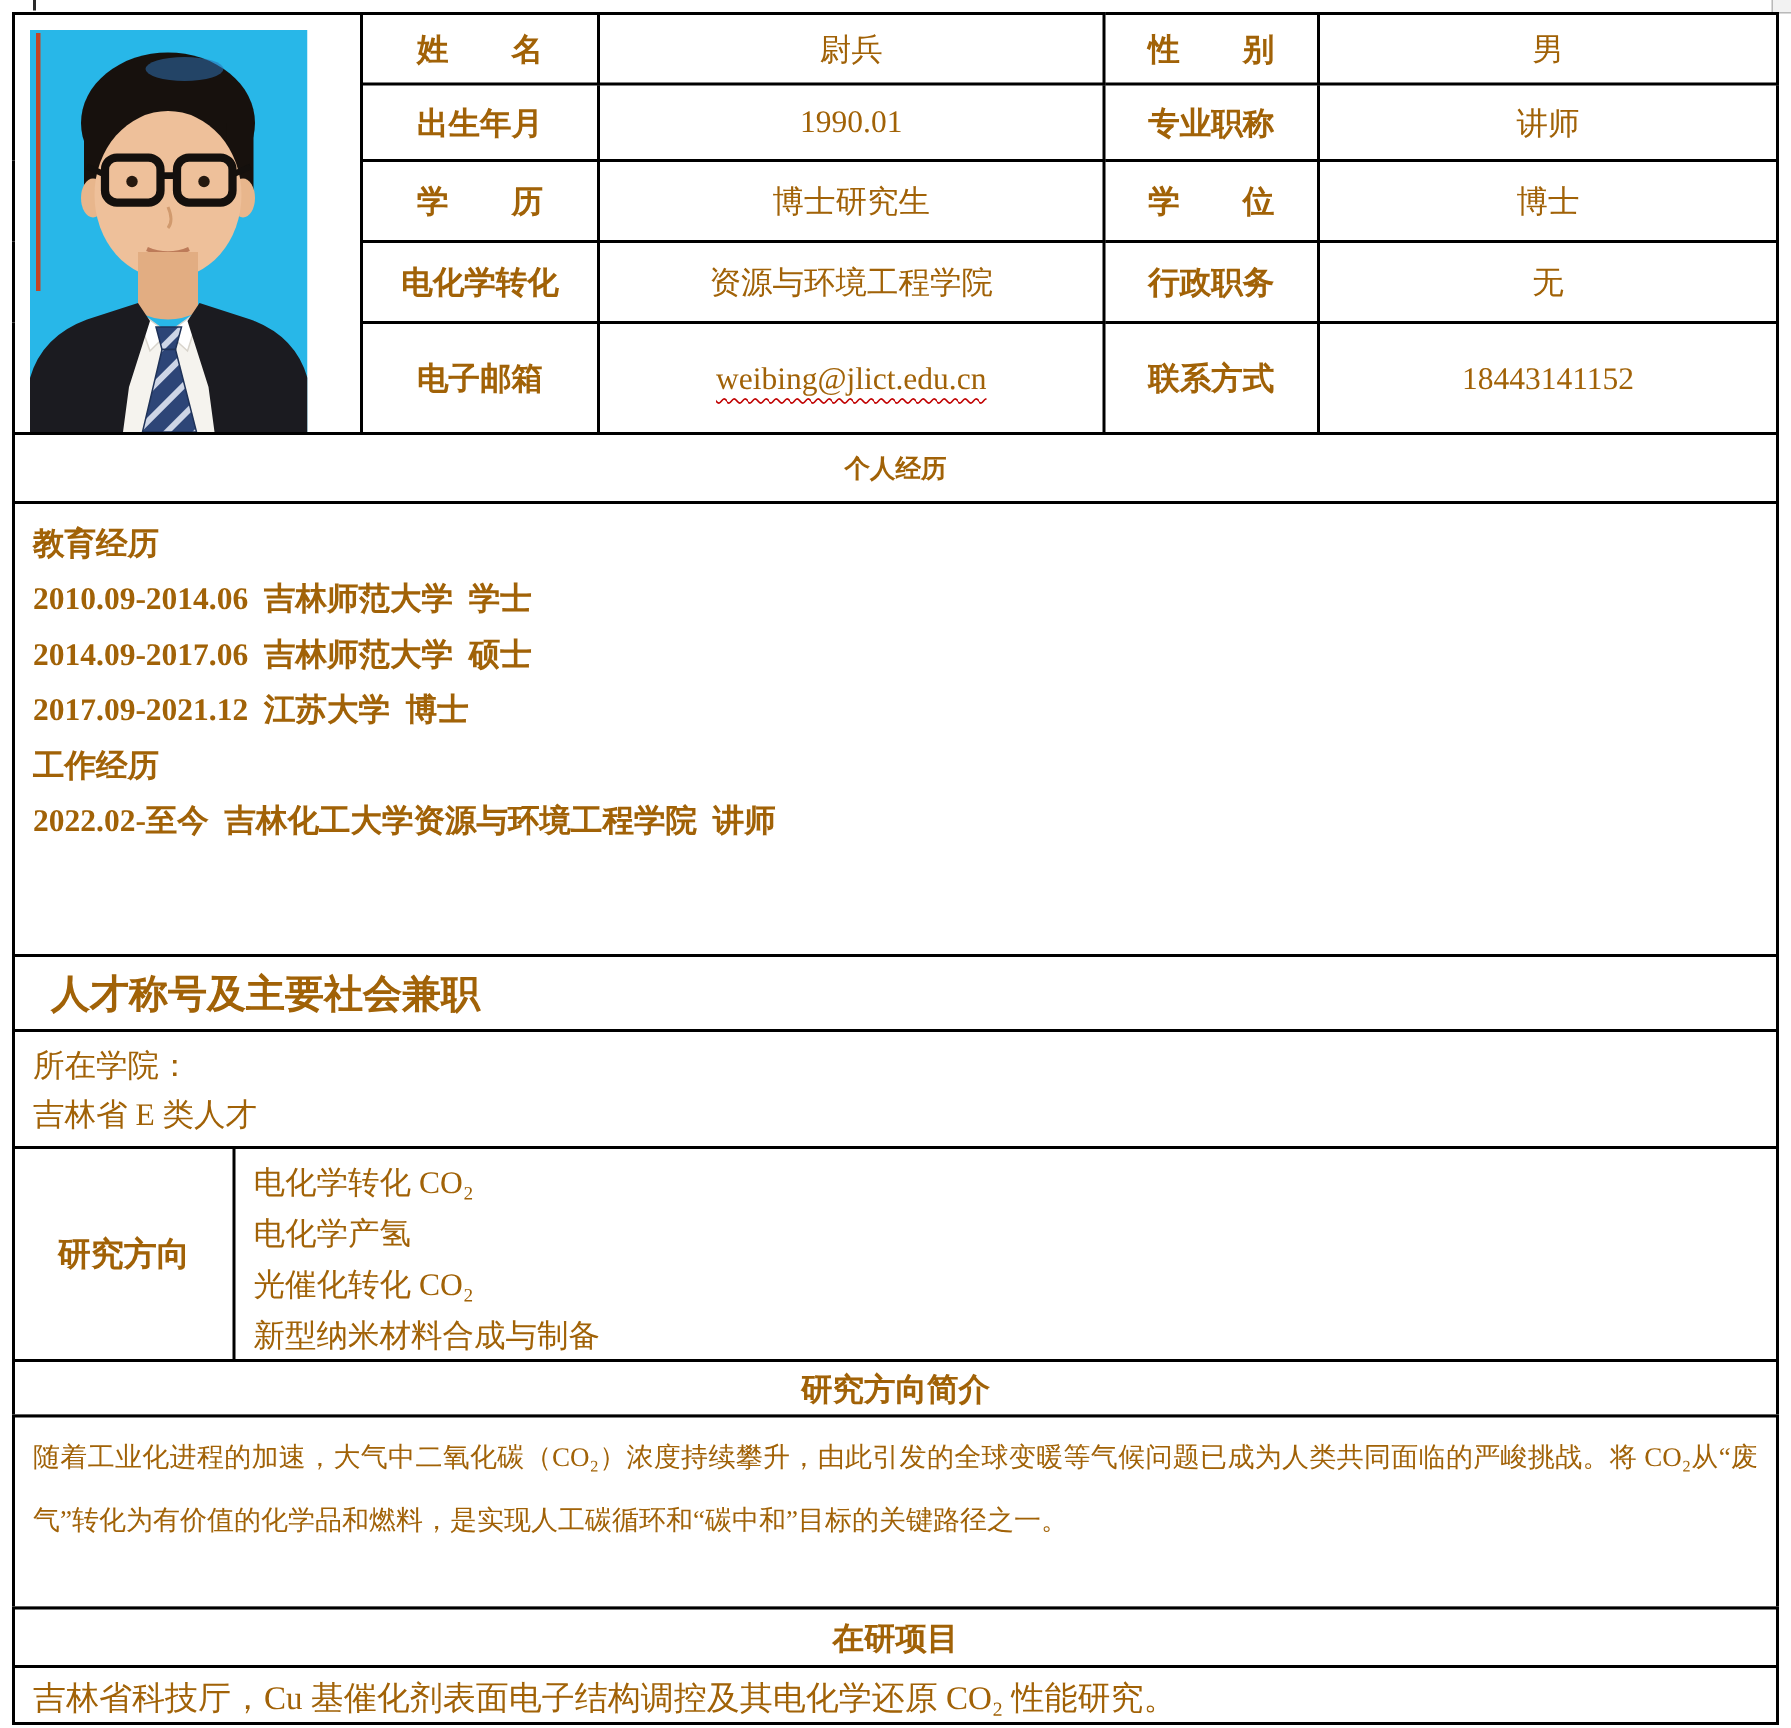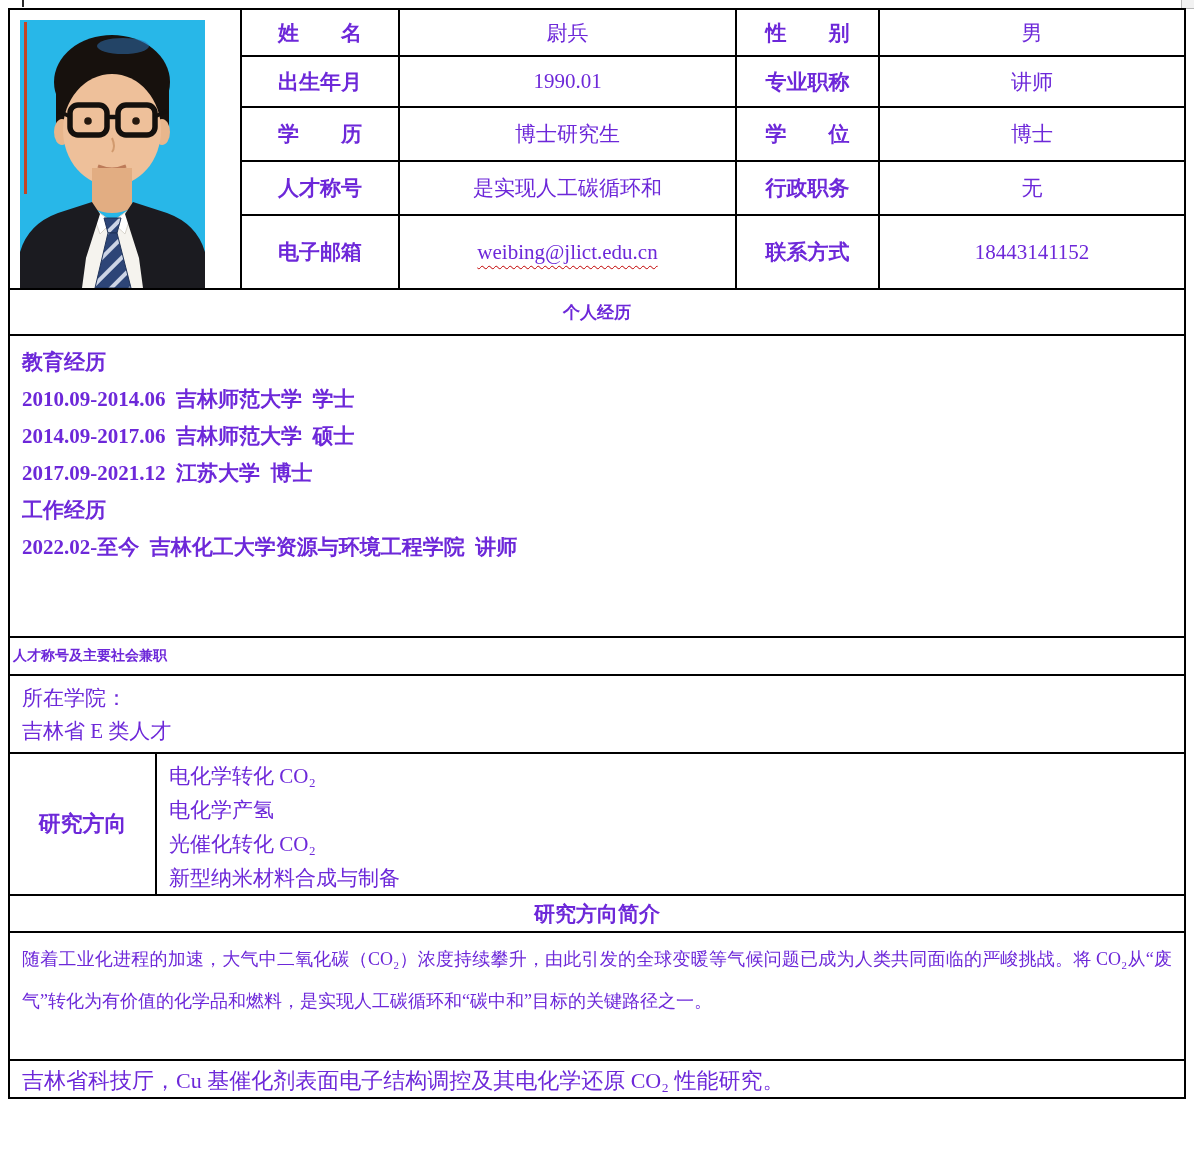--- a/index.html
+++ b/index.html
@@ -2,21 +2,21 @@
 <html><head>
 <meta charset="utf-8">
 <style>
   html,body{margin:0;padding:0;background:#ffffff;}
   .page{
     position:relative;
     width:1194px;height:1152px;
     background:#ffffff;
     overflow:hidden;
     font-family:"Liberation Serif","DejaVu Serif",serif;
-    color:#6d28d9;
+    color:#a16207;
   }
   .artifact-tick{position:absolute;left:22px;top:0;width:2px;height:7px;background:#2a2a2a;}
   .artifact-notch{position:absolute;left:1181px;top:0;width:13px;height:8px;border:1px solid #b9b9b9;border-top:none;background:#f2f2f2;}
   .sheet{position:absolute;left:8px;top:8px;width:1178px;}
   .sheet *{box-sizing:border-box;}
 
   
   table.info{border-collapse:collapse;table-layout:fixed;width:1178px;}
   table.info td{border:2px solid #000;padding:0;text-align:center;vertical-align:middle;overflow:hidden;}
   td.photo-cell{width:232px;vertical-align:top;}
@@ -33,22 +33,22 @@
     text-decoration-thickness:1px;
     text-underline-offset:6px;
   }
 
   
   .sec{border:2px solid #000;margin-top:-2px;width:1178px;background:#fff;}
   .sec-header{height:48px;display:flex;align-items:center;justify-content:center;
     font-weight:700;font-size:17px;}
   .exp-cell{height:304px;padding:8px 12px 16px 12px;}
   .exp-line{font-weight:700;font-size:21px;line-height:37px;white-space:pre-wrap;}
-  .talent-header{height:40px;display:flex;align-items:center;padding-left:3px;
-    font-weight:700;font-size:14px;}
+  .talent-header{height:52px;display:flex;align-items:center;padding-left:24px;
+    font-weight:700;font-size:26px;}
   .talent-cell{height:80px;padding:6px 12px 0 12px;}
   .talent-line{font-size:21px;line-height:33px;white-space:pre-wrap;}
   .research-row{height:144px;display:flex;}
   .research-label{width:147px;border-right:2px solid #000;display:flex;align-items:center;
     justify-content:center;font-weight:700;font-size:22px;}
   .research-items{flex:1;padding:5px 0 0 12px;}
   .research-item{font-size:21px;line-height:34px;white-space:pre-wrap;}
   .intro-cell{height:130px;padding:5px 12px 0 12px;}
   .intro-text{margin:0;font-size:18px;line-height:42px;text-align:justify;}
   .intro-header{height:39px;display:flex;align-items:center;justify-content:center;
@@ -129,22 +129,22 @@
         <td class="lbl2">专业职称</td>
         <td class="val2">讲师</td>
       </tr>
       <tr class="r3">
         <td class="lbl">学　　历</td>
         <td class="val">博士研究生</td>
         <td class="lbl2">学　　位</td>
         <td class="val2">博士</td>
       </tr>
       <tr class="r4">
-        <td class="lbl">人才称号</td>
-        <td class="val">是实现人工碳循环和</td>
+        <td class="lbl">电化学转化</td>
+        <td class="val">资源与环境工程学院</td>
         <td class="lbl2">行政职务</td>
         <td class="val2">无</td>
       </tr>
       <tr class="r5">
         <td class="lbl">电子邮箱</td>
         <td class="val"><span class="email">weibing@jlict.edu.cn</span></td>
         <td class="lbl2">联系方式</td>
         <td class="val2">18443141152</td>
       </tr>
     </tbody>
@@ -177,19 +177,20 @@
         <div class="research-item">新型纳米材料合成与制备</div>
       </div>
     </div>
 
     <div class="sec intro-header">研究方向简介</div>
 
     <div class="sec intro-cell">
       <p class="intro-text">随着工业化进程的加速，大气中二氧化碳（CO₂）浓度持续攀升，由此引发的全球变暖等气候问题已成为人类共同面临的严峻挑战。将 CO₂从“废气”转化为有价值的化学品和燃料，是实现人工碳循环和“碳中和”目标的关键路径之一。</p>
     </div>
 
+    <div class="sec proj-header">在研项目</div>
 
     <div class="sec proj-cell">
       <div class="proj-line">吉林省科技厅，Cu 基催化剂表面电子结构调控及其电化学还原 CO₂ 性能研究。</div>
     </div>
 
   </div>
 </div>
 
 </body></html>

